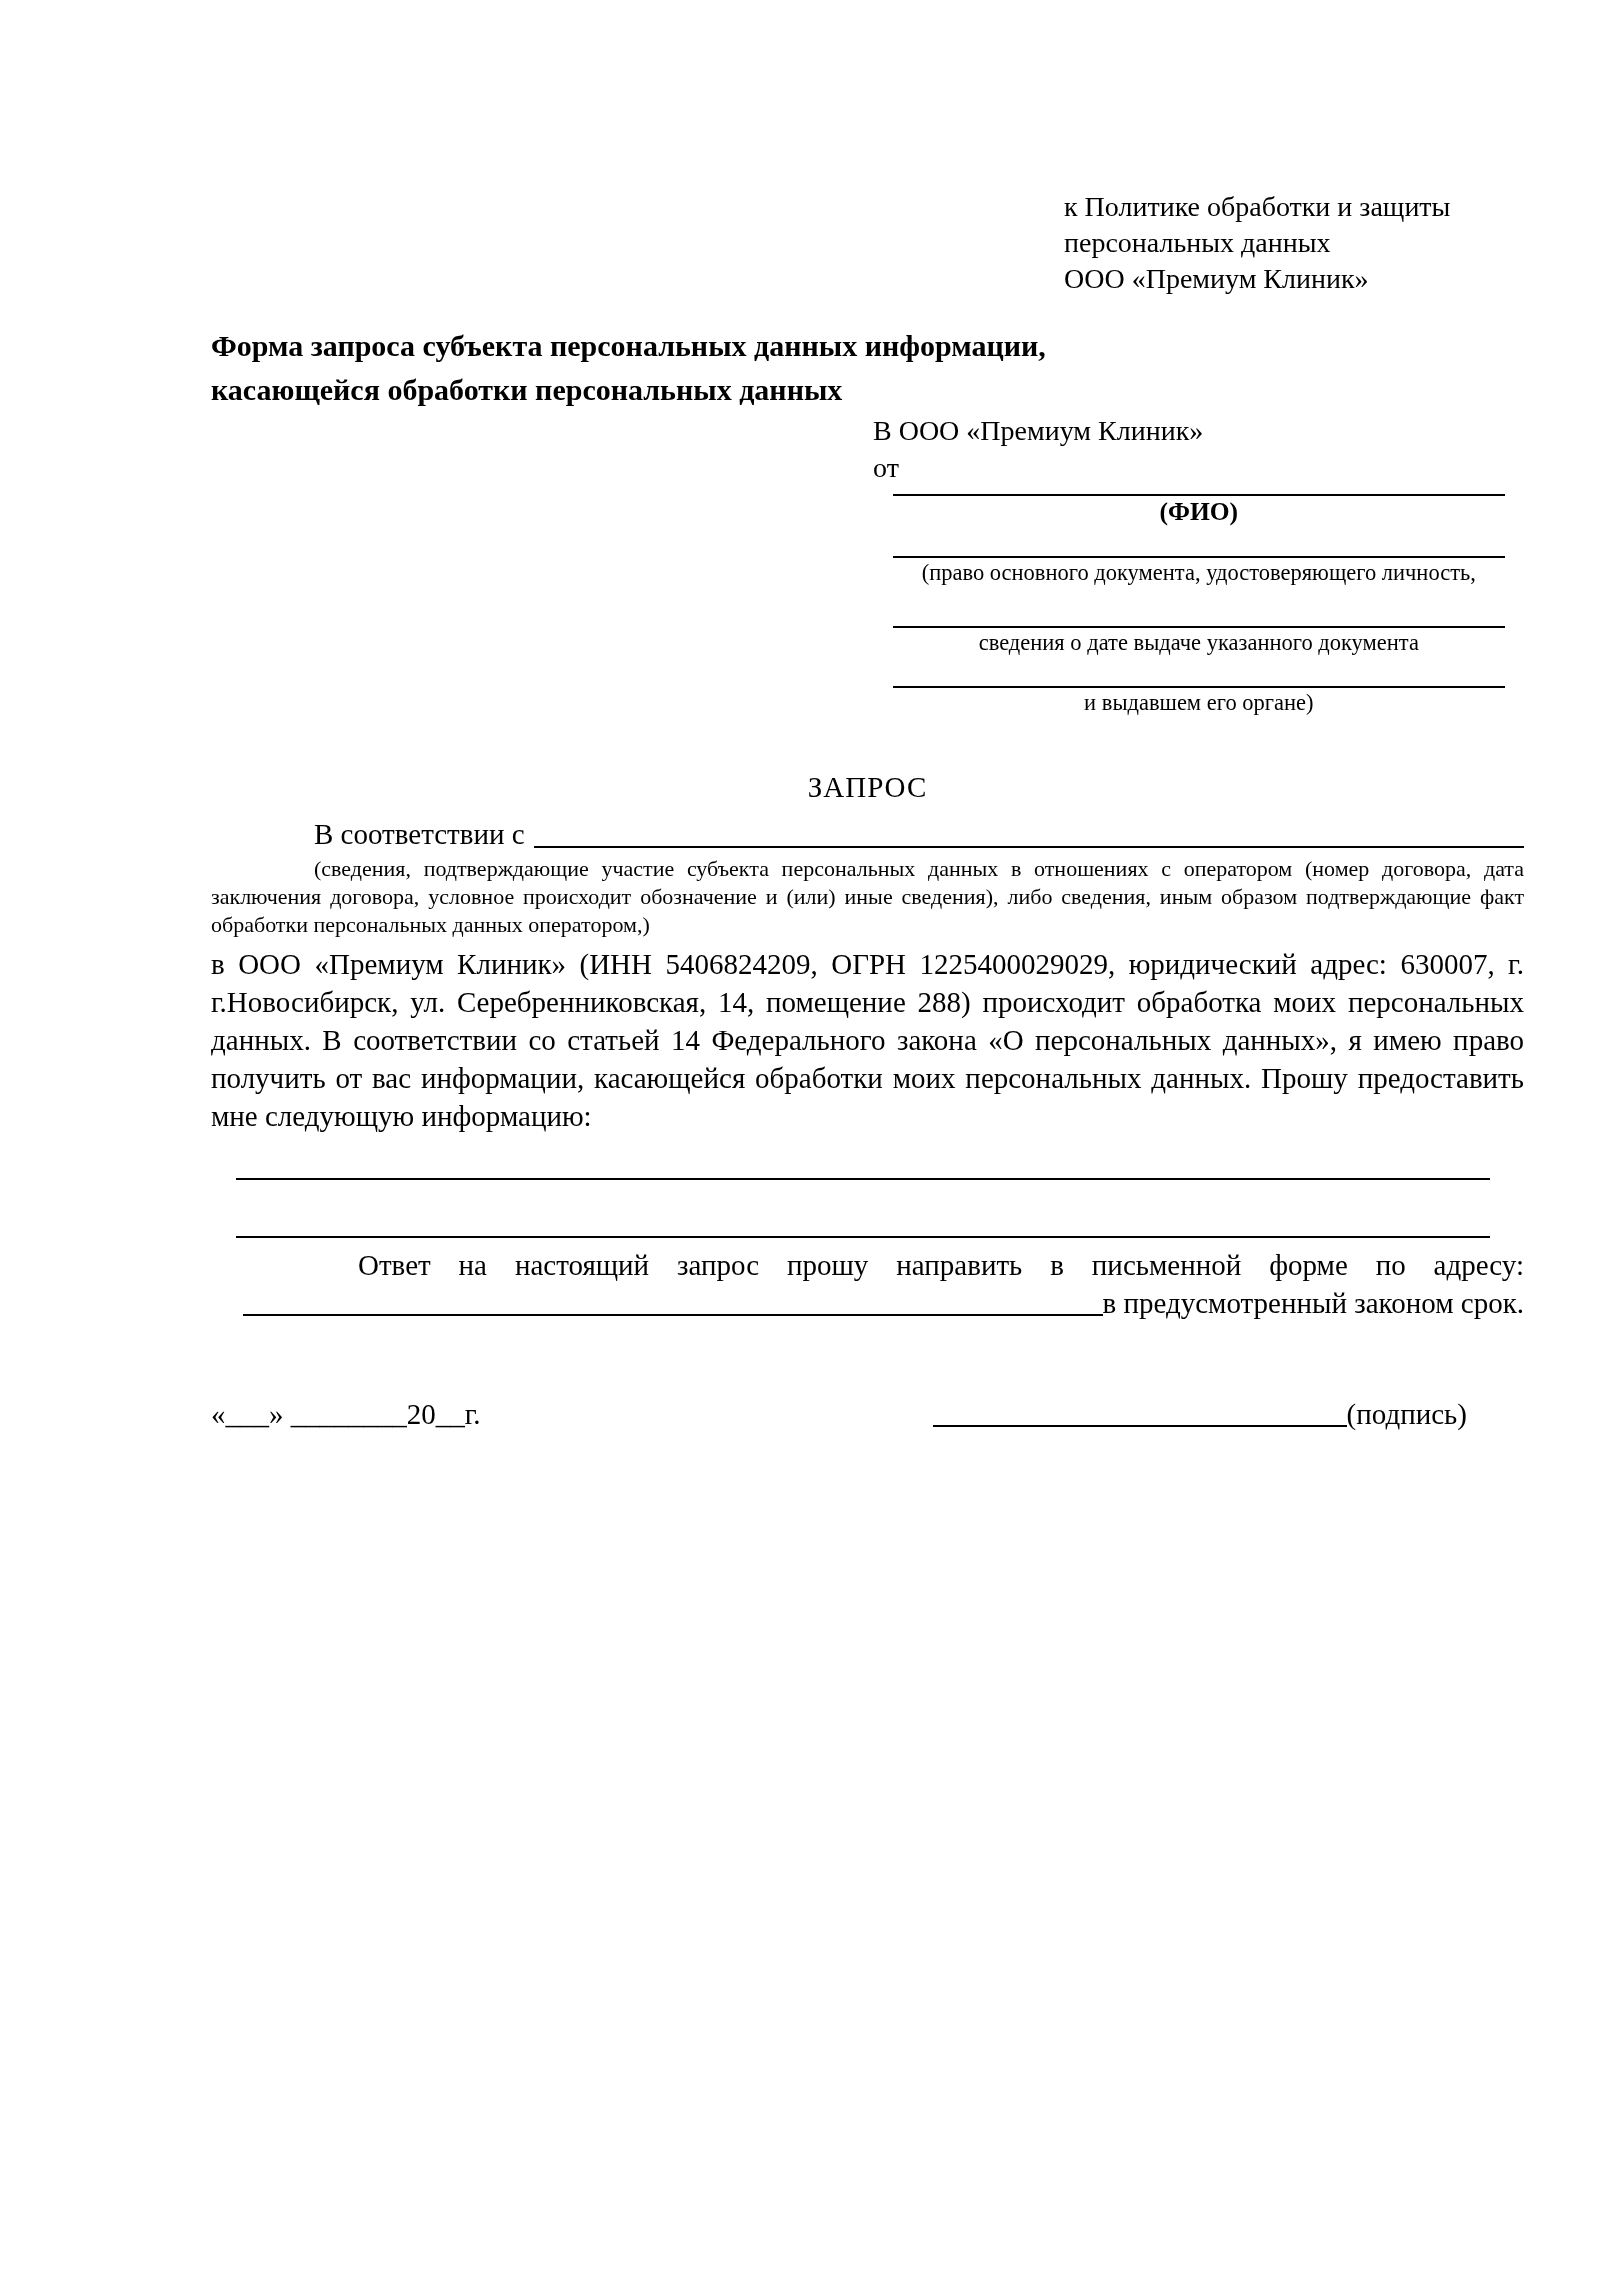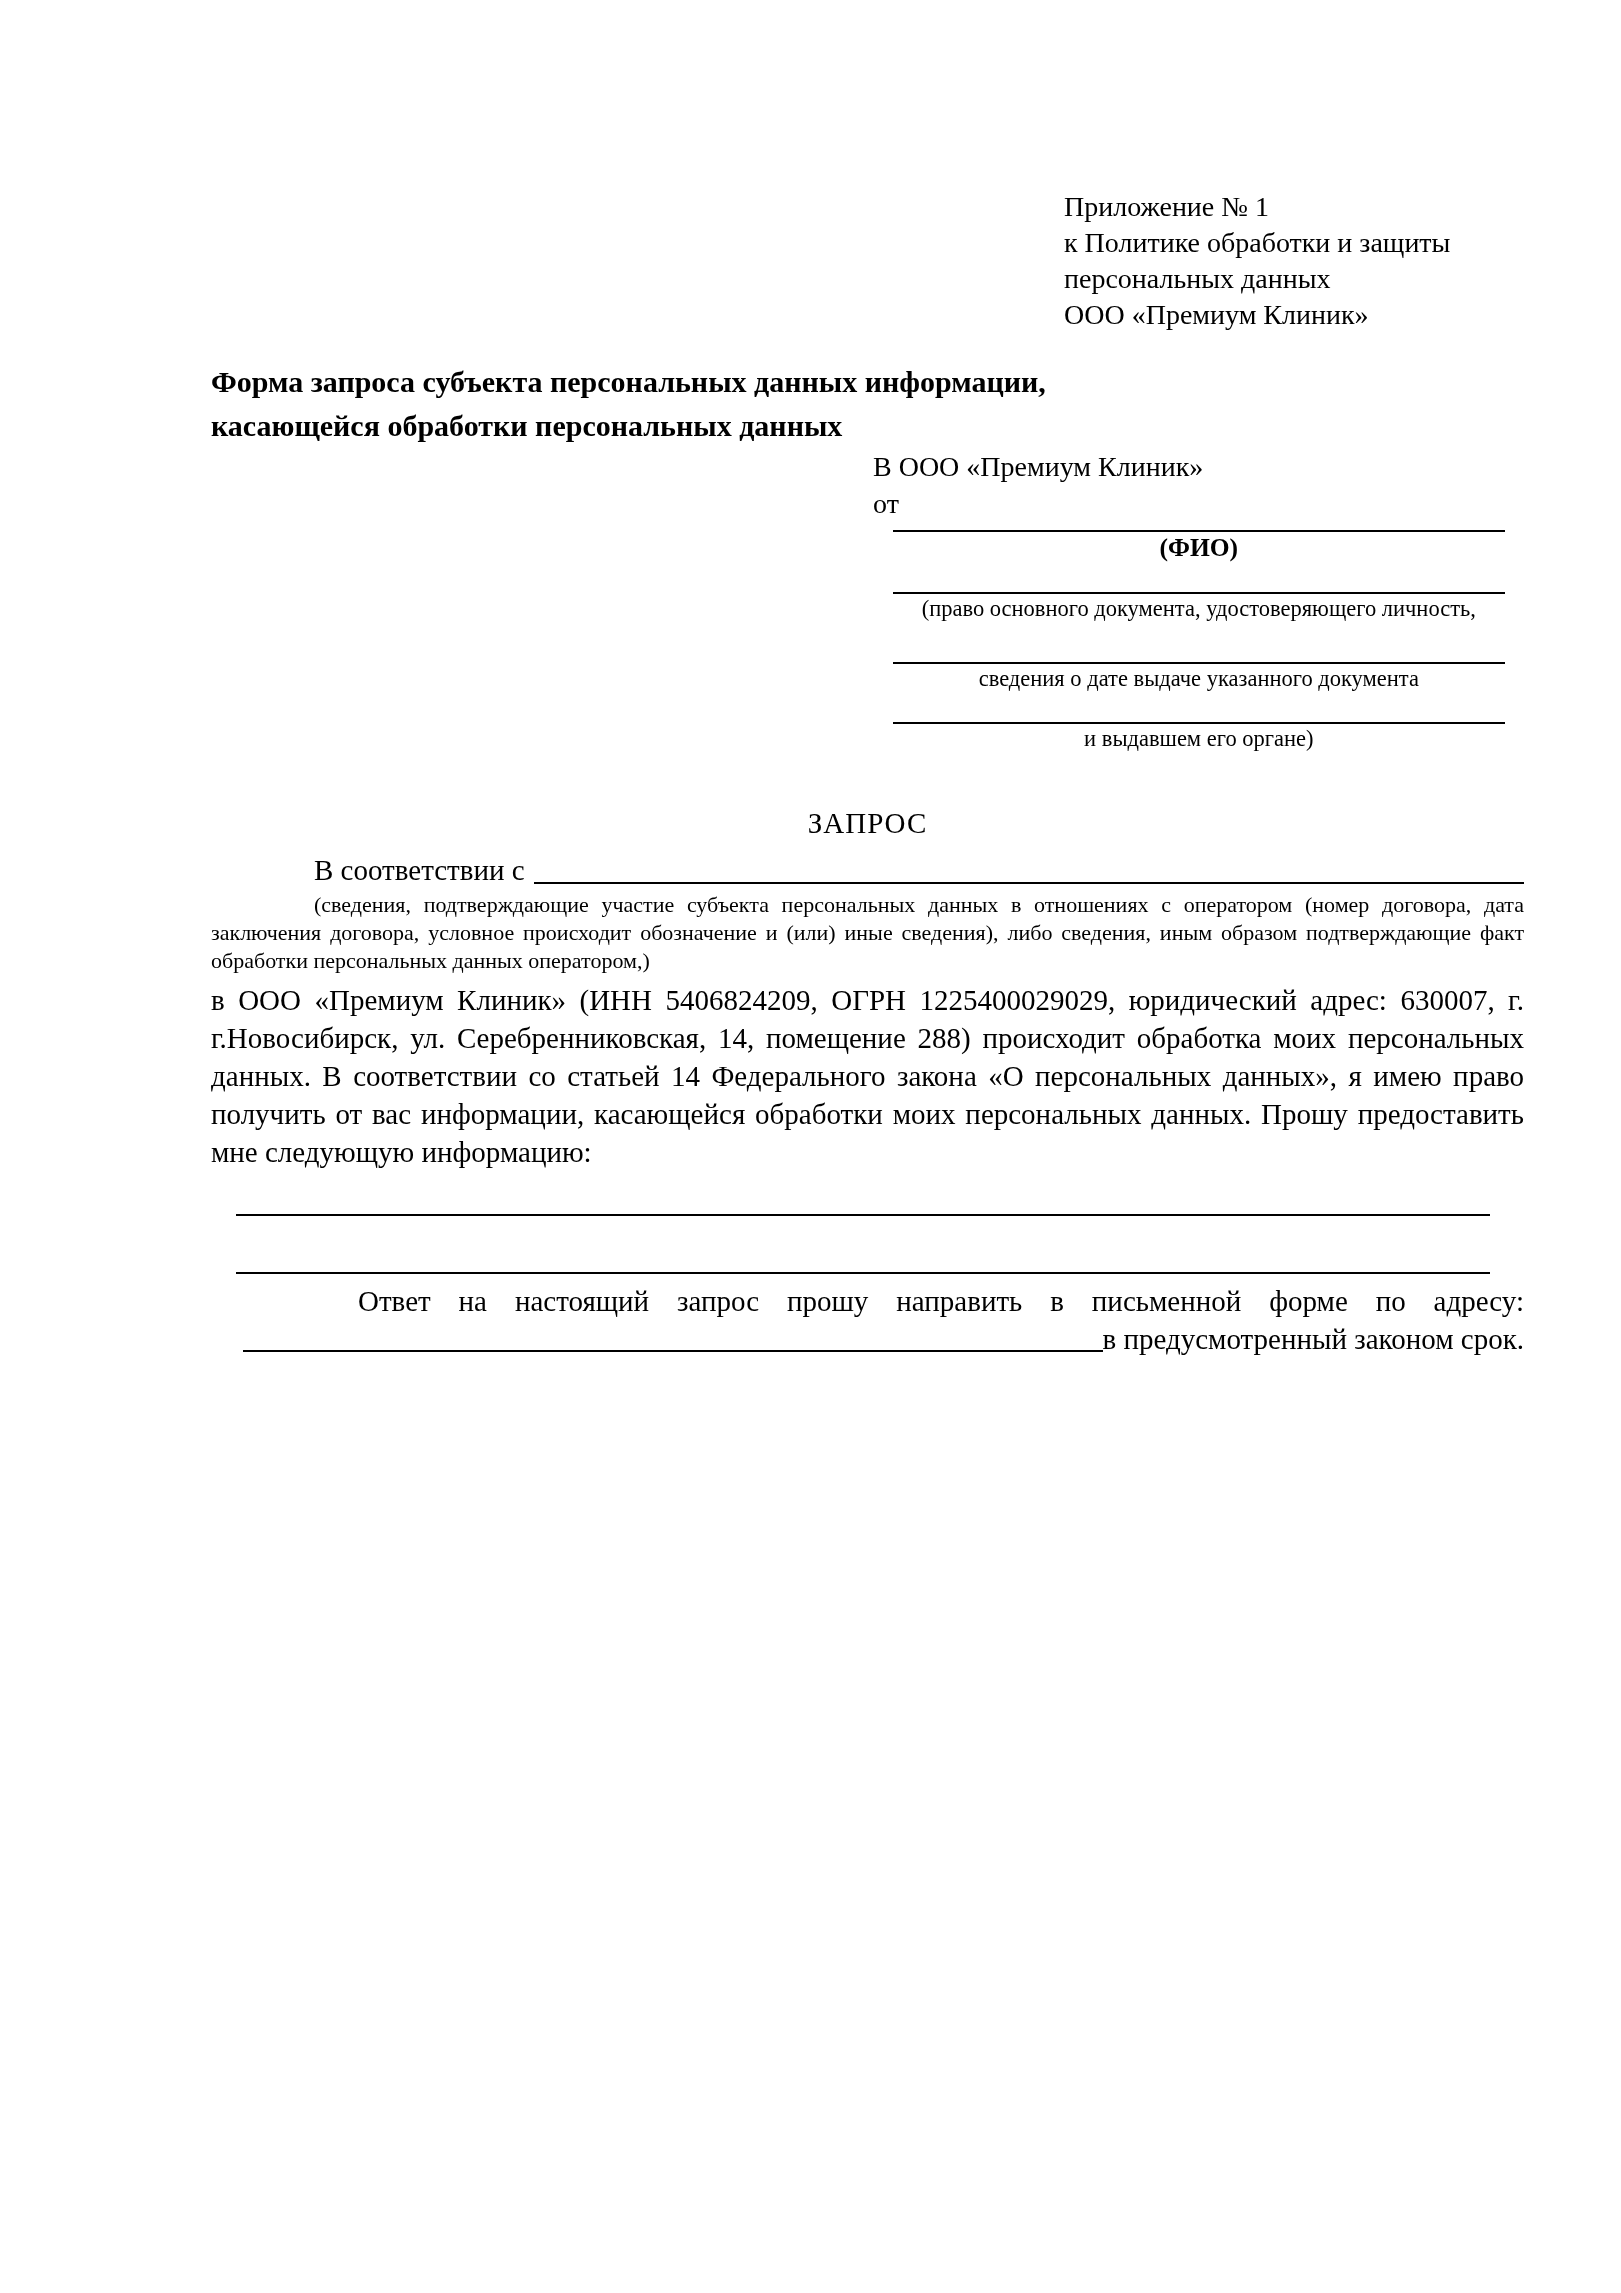--- a/index.html
+++ b/index.html
@@ -127,21 +127,20 @@
     border-bottom: 2.9px solid #000;
     margin-bottom: 5.9px;
   }
 </style>
 </head>
 <body>
 
 <div class="page">
 
   <div class="header-right">
-    <div>Приложение № 1</div>
     <div>к Политике обработки и защиты</div>
     <div>персональных данных</div>
     <div>ООО «Премиум Клиник»</div>
   </div>
 
   <div class="title">
     <div>Форма запроса субъекта персональных данных информации,</div>
     <div>касающейся обработки персональных данных</div>
   </div>
 
@@ -176,15 +175,22 @@
   <div class="ans-line ans-1"></div>
   <div class="ans-line ans-2"></div>
 
   <div class="reply-1">Ответ на настоящий запрос прошу направить в письменной форме по адресу:</div>
 
   <div class="reply-2">
     <div class="reply-blank"></div>
     <span class="reply-suffix">в предусмотренный законом срок.</span>
   </div>
 
+  <div class="sig-row">
+    <span>«___» ________20__г.</span>
+    <div class="sig-right">
+      <div class="sig-blank"></div>
+      <span>(подпись)</span>
+    </div>
+  </div>
 
 </div>
 
 
 </body></html>

